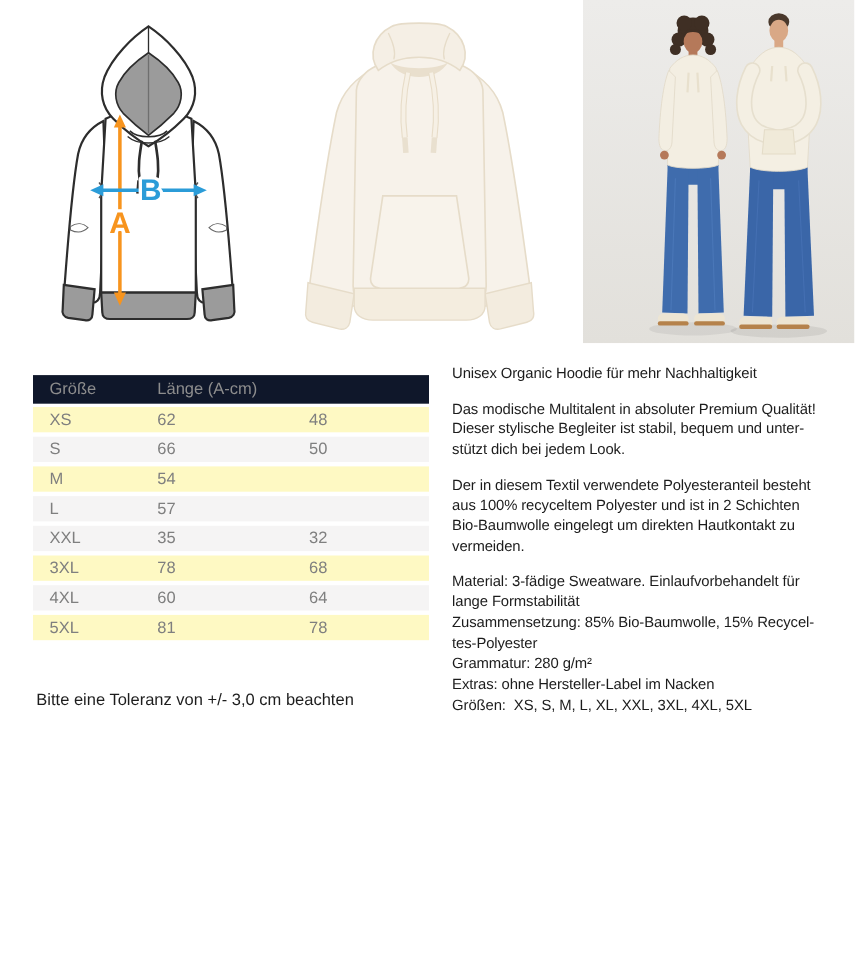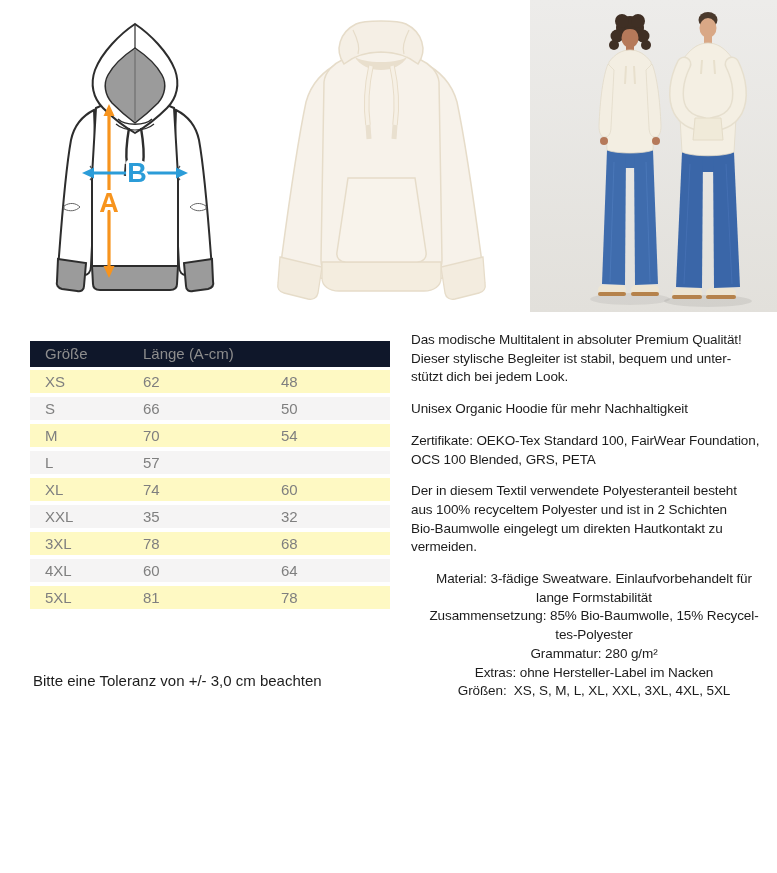--- a/index.html
+++ b/index.html
@@ -14,26 +14,26 @@
   .size-table { position:absolute; left:30px; top:341px; width:360px; }
   .trow { display:flex; height:23px; line-height:23px; margin-bottom:4px;
           background:#fef9c3; font-size:15px; color:#7f7f7f; }
   .trow.light { background:#f5f4f4; }
   .trow.head  { height:26px; line-height:26px; margin-bottom:3px;
                 background:#0f172a; color:#8d8d8d; }
   .c1 { width:98px;  padding-left:15px; }
   .c2 { width:138px; }
   .c3 { flex:1; }
 
-  .tolerance { position:absolute; left:33px; top:628px; font-size:15px; color:#1d1d1d;margin-top:44px; }
+  .tolerance { position:absolute; left:33px; top:628px; font-size:15px; color:#1d1d1d; }
 
   .description { position:absolute; left:411px; top:331px; width:366px;
                  font-size:13.5px; line-height:18.7px; letter-spacing:-0.1px; color:#1c1c1c; }
   .description p { margin:0 0 13px 0; white-space:pre; }
-  .description p:last-child { margin-bottom:16px;text-align:center; }
+  .description p:last-child { margin-bottom:16px; }
 
   .arrow-label {
     font-family:"Liberation Sans", sans-serif;
     font-weight:bold; font-size:27px;
     paint-order:stroke; stroke:#ffffff; stroke-width:6px; stroke-linejoin:round;
     text-anchor:middle;
   }
 </style>
 </head>
 <body>
@@ -196,31 +196,25 @@
       <div class="c2">62</div>
       <div class="c3">48</div>
     </div>
     <div class="trow light">
       <div class="c1">S</div>
       <div class="c2">66</div>
       <div class="c3">50</div>
     </div>
     <div class="trow">
       <div class="c1">M</div>
-      <div class="c2">70</div>
       <div class="c3">54</div>
     </div>
     <div class="trow light">
       <div class="c1">L</div>
       <div class="c3">57</div>
-    </div>
-    <div class="trow">
-      <div class="c1">XL</div>
-      <div class="c2">74</div>
-      <div class="c3">60</div>
     </div>
     <div class="trow light">
       <div class="c1">XXL</div>
       <div class="c2">35</div>
       <div class="c3">32</div>
     </div>
     <div class="trow">
       <div class="c1">3XL</div>
       <div class="c2">78</div>
       <div class="c3">68</div>
@@ -233,26 +227,24 @@
     <div class="trow">
       <div class="c1">5XL</div>
       <div class="c2">81</div>
       <div class="c3">78</div>
     </div>
   </div>
 
   <div class="tolerance">Bitte eine Toleranz von +/- 3,0 cm beachten</div>
 
   <div class="description">
+    <p>Unisex Organic Hoodie für mehr Nachhaltigkeit</p>
     <p>Das modische Multitalent in absoluter Premium Qualität!
 Dieser stylische Begleiter ist stabil, bequem und unter-
 stützt dich bei jedem Look.</p>
-    <p>Unisex Organic Hoodie für mehr Nachhaltigkeit</p>
-    <p>Zertifikate: OEKO-Tex Standard 100, FairWear Foundation,
-OCS 100 Blended, GRS, PETA</p>
     <p>Der in diesem Textil verwendete Polyesteranteil besteht
 aus 100% recyceltem Polyester und ist in 2 Schichten
 Bio-Baumwolle eingelegt um direkten Hautkontakt zu
 vermeiden.</p>
     <p>Material: 3-fädige Sweatware. Einlaufvorbehandelt für
 lange Formstabilität
 Zusammensetzung: 85% Bio-Baumwolle, 15% Recycel-
 tes-Polyester
 Grammatur: 280 g/m²
 Extras: ohne Hersteller-Label im Nacken

